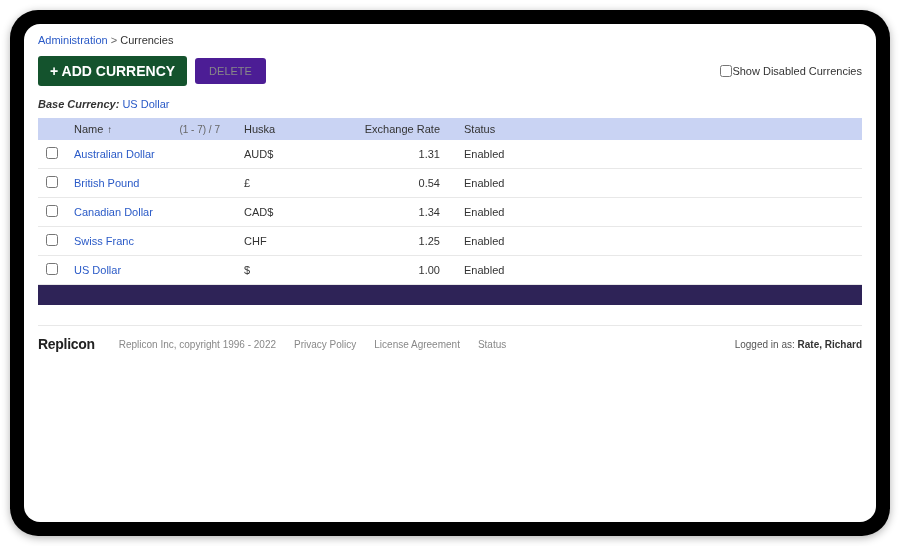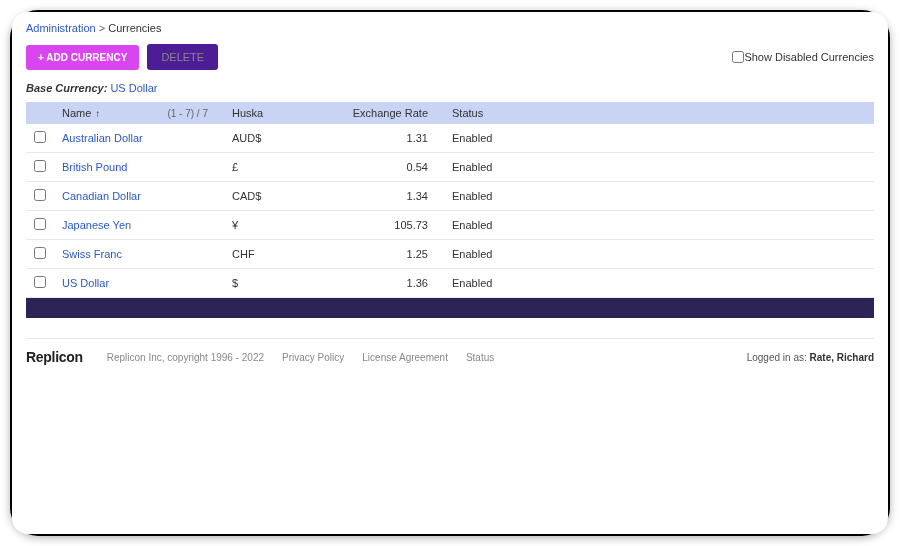--- a/index.html
+++ b/index.html
@@ -10,21 +10,21 @@
       justify-content: center;
       align-items: center;
       min-height: 546px;
       padding: 10px;
     }
     .tablet-frame {
       width: 880px;
       height: 526px;
       background: #000;
       border-radius: 28px;
-      padding: 2px;
+      padding: 14px;
       box-shadow: 0 2px 8px rgba(0,0,0,0.3);
     }
     .tablet-screen {
       width: 100%;
       height: 100%;
       background: #fff;
       border-radius: 16px;
       overflow: hidden;
       display: flex;
       flex-direction: column;
@@ -37,25 +37,25 @@
       margin-bottom: 10px;
     }
     .breadcrumb a { color: #2A5AC7; text-decoration: none; }
     .breadcrumb .sep { color: #666; }
     .toolbar {
       display: flex;
       align-items: center;
       margin-bottom: 12px;
     }
     .btn-primary {
-      background: #d946ef;
+      background: #14532d;
       color: #fff;
       border: none;
       padding: 7px 12px;
-      font-size: 10px;
+      font-size: 14px;
       font-weight: 600;
       border-radius: 3px;
       cursor: pointer;
       margin-right: 8px;
     }
     .btn-secondary {
       background: #4c1d95;
       color: #888;
       border: none;
       padding: 7px 14px;
@@ -210,37 +210,30 @@
           </tr>
           <tr>
             <td class="col-check"><input type="checkbox" style=""></td>
             <td><a href="#">Canadian Dollar</a></td>
             <td>CAD$</td>
             <td class="col-rate">1.34</td>
             <td>Enabled</td>
           </tr>
           <tr>
             <td class="col-check"><input type="checkbox" style=""></td>
-            <td><a href="#">Japanese Yen</a></td>
-            <td>¥</td>
-            <td class="col-rate">105.73</td>
-            <td>Enabled</td>
-          </tr>
-          <tr>
-            <td class="col-check"><input type="checkbox" style=""></td>
             <td><a href="#">Swiss Franc</a></td>
             <td>CHF</td>
             <td class="col-rate">1.25</td>
             <td>Enabled</td>
           </tr>
           <tr>
             <td class="col-check"><input type="checkbox" style=""></td>
             <td><a href="#">US Dollar</a></td>
             <td>$</td>
-            <td class="col-rate">1.36</td>
+            <td class="col-rate">1.00</td>
             <td>Enabled</td>
           </tr>
         </tbody>
     </table>
     <div class="purple-bar"></div>
 
     <div class="footer">
       <span class="logo">Replicon</span>
       <span>Replicon Inc, copyright 1996 - 2022</span>
       <a class="footer-link">Privacy Policy</a>

